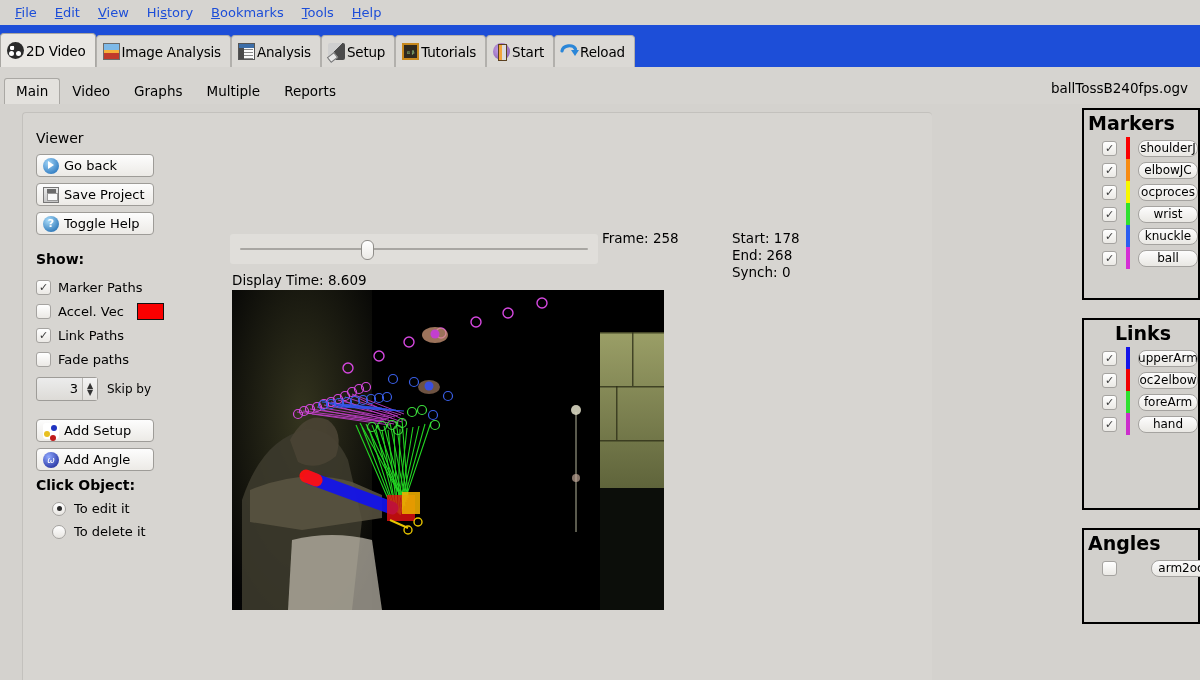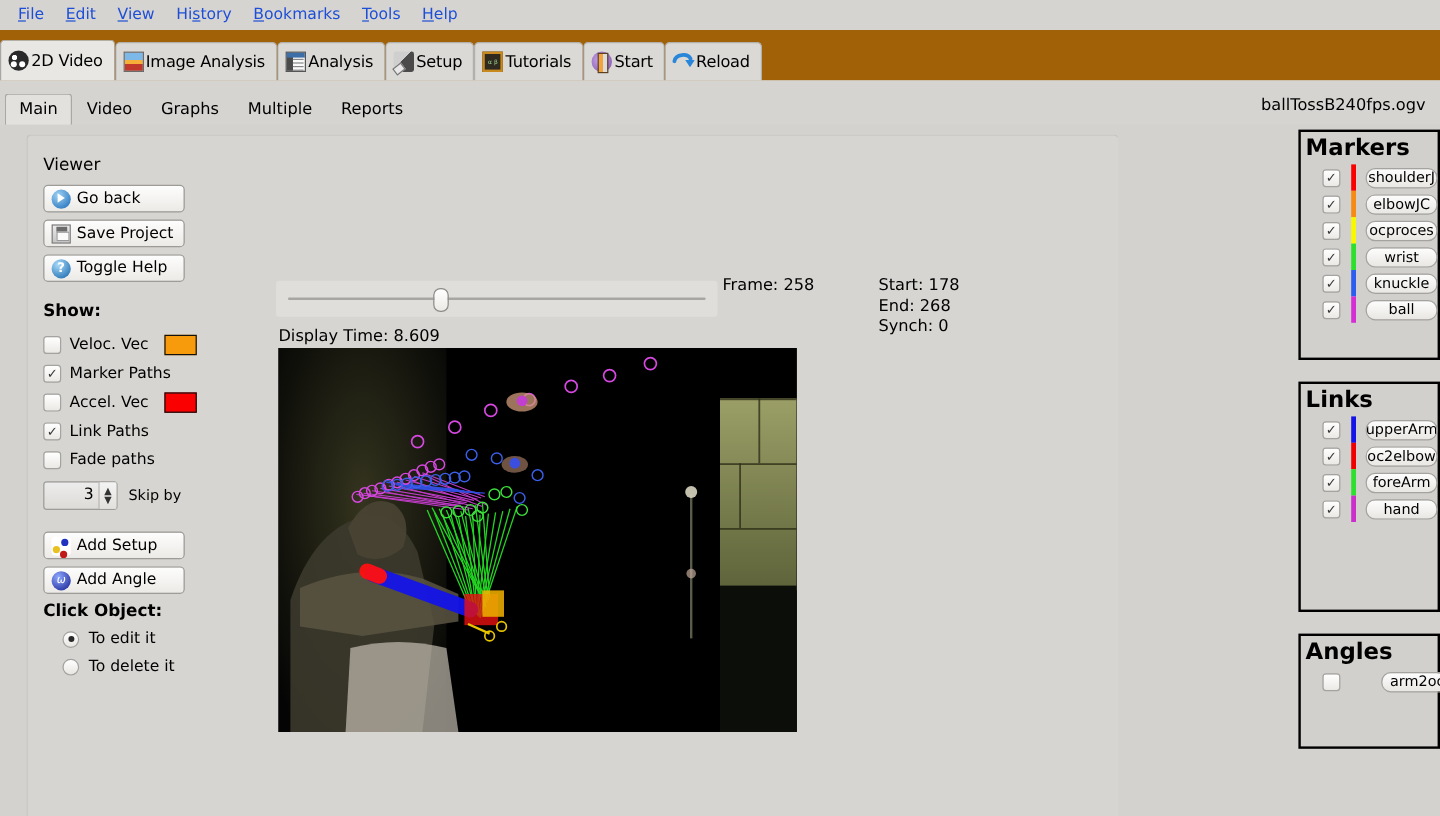--- a/index.html
+++ b/index.html
@@ -22,21 +22,21 @@
   }
   .menu-item {
     font-size: 13px; padding: 2px 9px; color: #1d4ed8; cursor: default;
     white-space: nowrap;
   }
   .menu-item u { text-decoration: underline; }
 
   
   .tabstrip {
     position: absolute; left: 0; top: 25px; width: 1200px; height: 42px;
-    background: #a16207;
+    background: #1d4ed8;
     display: flex; align-items: flex-end;
   }
   .mtab {
     height: 32px; display: flex; align-items: center; gap: 2px;
     padding: 0 9px 0 6px;
     background: #dbd9d5;
     border: 1px solid #b2b0ac; border-bottom: none;
     border-radius: 4px 4px 0 0;
     font-size: 13.5px; white-space: nowrap; cursor: default;
     position: relative;
@@ -281,25 +281,20 @@
       </div>
       <div class="btn">
         <span class="bic bic-help">?</span>
         <span>Toggle Help</span>
       </div>
 
       <div class="show-list">
         <div class="sec-title bold">Show:</div>
 
         <div class="chkrow">
-          <span class="chk"></span>
-          <span>Veloc. Vec</span>
-          <span class="swatch" style="background:#f79a0c"></span>
-        </div>
-        <div class="chkrow">
           <span class="chk on"></span>
           <span>Marker Paths</span>
         </div>
         <div class="chkrow">
           <span class="chk"></span>
           <span>Accel. Vec</span>
           <span class="swatch" style="background:#fa0000"></span>
         </div>
         <div class="chkrow">
           <span class="chk on"></span>
@@ -538,21 +533,21 @@
         <span class="gsw" style="background:#2a5df0"></span>
         <span class="glabel">knuckle</span>
       </div>
       <div class="grow">
         <span class="chk on"></span>
         <span class="gsw" style="background:#d52ed5"></span>
         <span class="glabel">ball</span>
       </div>
     </div>
 
-    <div class="group" style="top:318px; height:192px;">
+    <div class="group" style="top:318px; height:192px;text-align:center;">
       <div class="group-title">Links</div>
       <div class="grow">
         <span class="chk on"></span>
         <span class="gsw" style="background:#1414e8"></span>
         <span class="glabel">upperArm</span>
       </div>
       <div class="grow">
         <span class="chk on"></span>
         <span class="gsw" style="background:#f00000"></span>
         <span class="glabel">oc2elbow</span>

